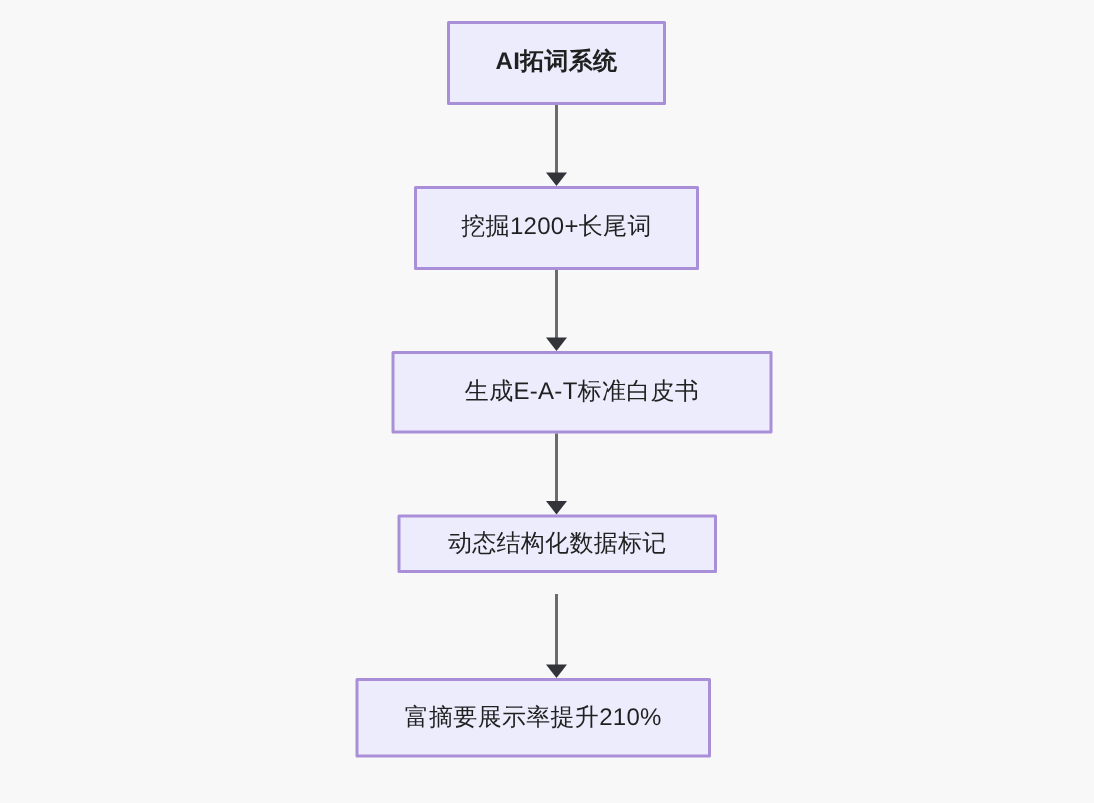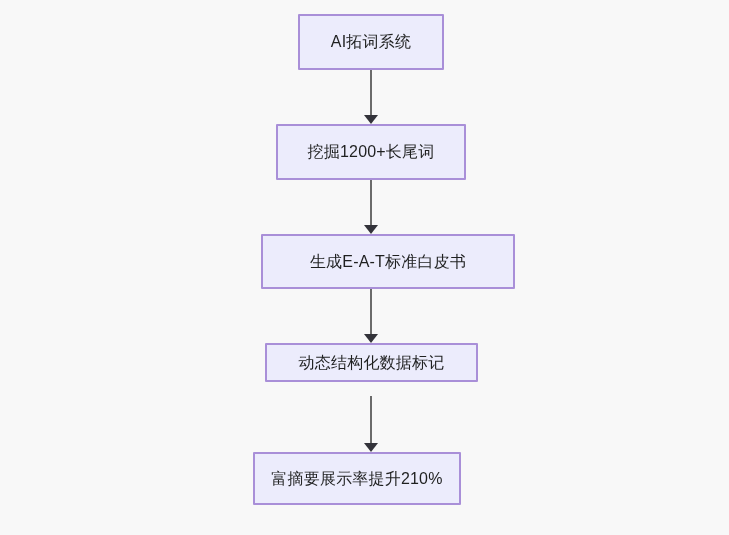--- a/index.html
+++ b/index.html
@@ -56,21 +56,21 @@
     border-right: 7px solid transparent;
     border-top: 9px solid #33333a;
     margin-top: -1px;
   }
 </style>
 </head>
 <body>
 
 <div id="flowchart-canvas">
 
-  <div class="node" style="left:298px; top:14px; width:146px; height:56px;">
+  <div class="node" style="left:298px; top:14px; width:146px; height:56px;font-weight:bold;">
     <span class="node-label">AI拓词系统</span>
   </div>
 
   <div class="connector" style="left:362px; top:70px; height:54px;">
     <div class="connector-line"></div>
     <div class="connector-arrow"></div>
   </div>
 
   <div class="node" style="left:276px; top:124px; width:190px; height:56px;">
     <span class="node-label">挖掘1200+长尾词</span>
@@ -92,17 +92,17 @@
 
   <div class="node" style="left:265px; top:343px; width:213px; height:39px;">
     <span class="node-label">动态结构化数据标记</span>
   </div>
 
   <div class="connector" style="left:362px; top:396px; height:56px;">
     <div class="connector-line"></div>
     <div class="connector-arrow"></div>
   </div>
 
-  <div class="node" style="left:253px; top:452px; width:208px; height:53px;">
+  <div class="node" style="left:237px; top:452px; width:237px; height:53px;">
     <span class="node-label">富摘要展示率提升210%</span>
   </div>
 
 </div>
 
 </body></html>

